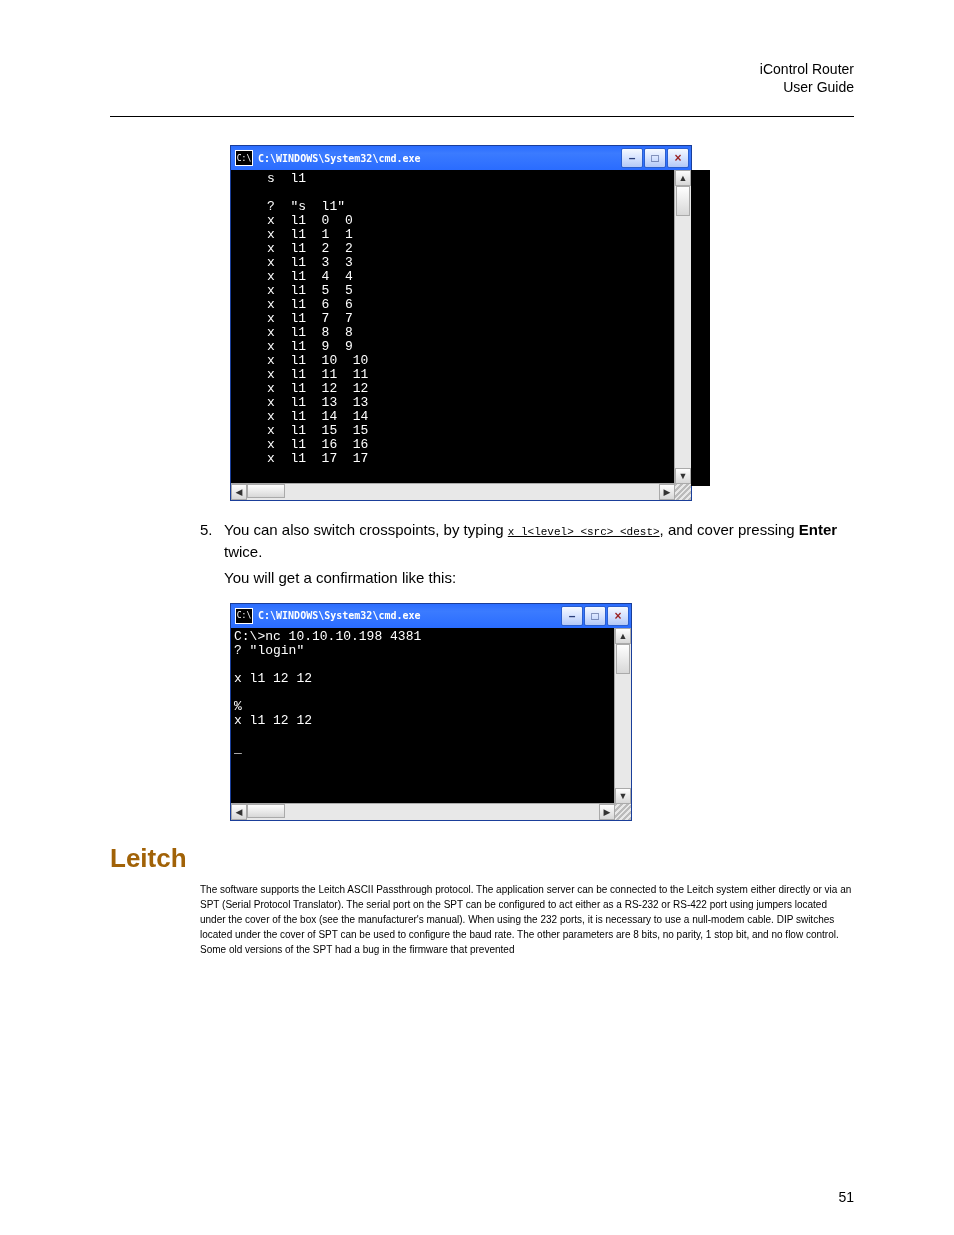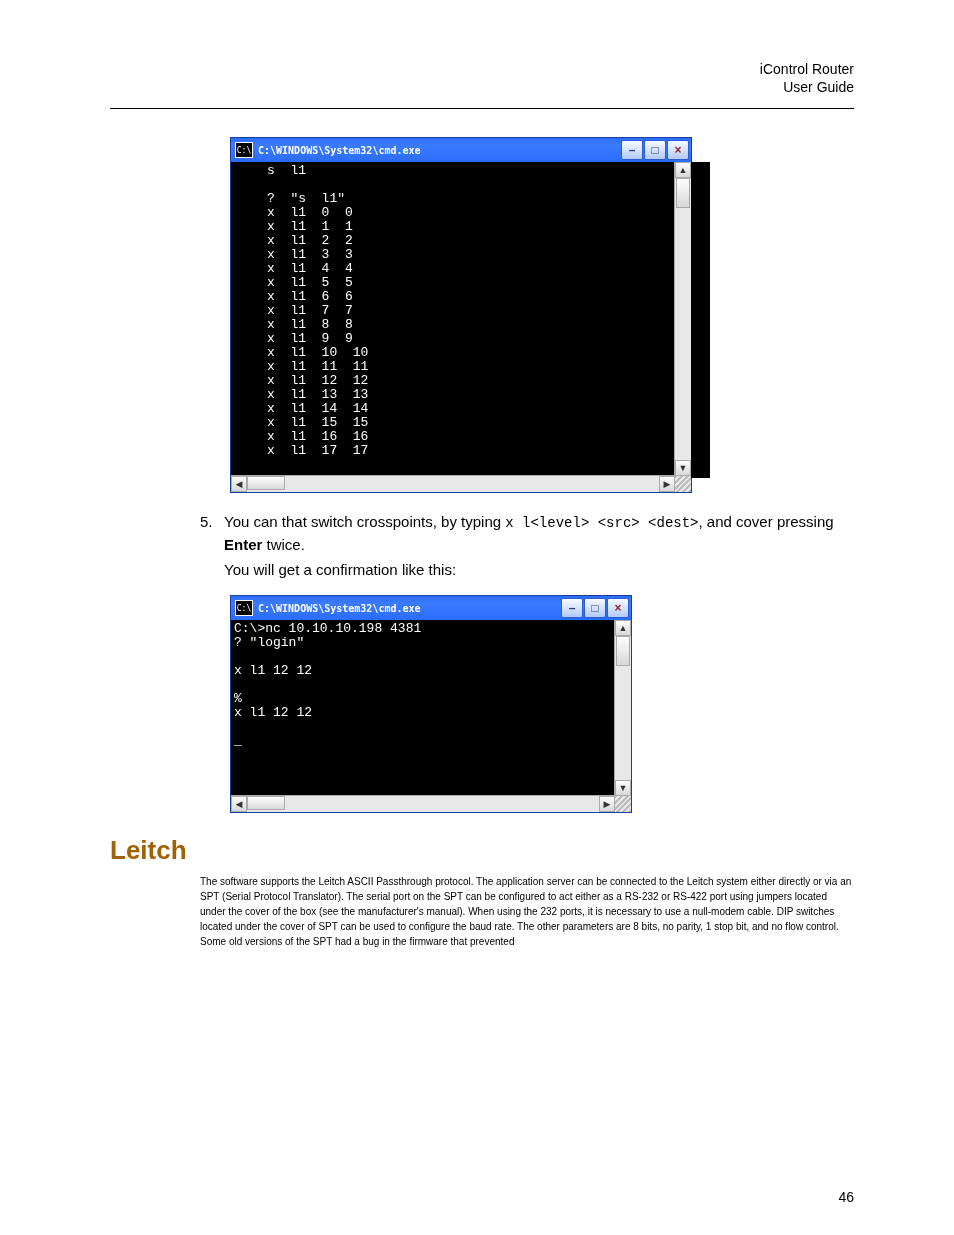--- a/index.html
+++ b/index.html
@@ -14,21 +14,21 @@
     width: 954px;
     min-height: 1235px;
     padding: 60px 100px 40px 110px;
     box-sizing: border-box;
     position: relative;
   }
   .header {
     text-align: right;
     font-size: 14px;
     line-height: 1.3;
-    margin-bottom: 12px;
+    margin-bottom: 20px;
   }
   .header .title {
     font-family: "Myriad Pro", "Segoe UI", Arial, sans-serif;
   }
   .header .subtitle {
     font-family: "Myriad Pro", "Segoe UI", Arial, sans-serif;
   }
   .hr {
     border: none;
     border-top: 1px solid #000;
@@ -151,21 +151,22 @@
     margin-left: 90px;
     margin-bottom: 4px;
     font-size: 15px;
     line-height: 1.45;
   }
   .step .num {
     width: 24px; flex-shrink:0;
   }
   .step .txt code {
     font-family: "Courier New", monospace;
-    font-size: 14px;
+    font-size: 11px;
+    text-decoration: underline;
   }
   .step .txt .enter { font-weight: bold; }
   .para {
     margin-left: 114px;
     font-size: 15px;
     line-height: 1.45;
     margin-bottom: 14px;
   }
   .section-h {
     font-family: "Myriad Pro","Segoe UI", Arial, sans-serif;
@@ -243,21 +244,21 @@
           <div class="sb-btn">▶</div>
         </div>
         <div class="grip"></div>
       </div>
     </div>
   </div>
 
   <div class="step">
     <div class="num">5.</div>
     <div class="txt">
-      <span>You can that switch crosspoints, by typing </span><code>x l&lt;level&gt; &lt;src&gt; &lt;dest&gt;</code><span>, and cover pressing </span><span class="enter">Enter</span><span> twice.</span>
+      <span>You can also switch crosspoints, by typing </span><code>x l&lt;level&gt; &lt;src&gt; &lt;dest&gt;</code><span>, and cover pressing </span><span class="enter">Enter</span><span> twice.</span>
     </div>
   </div>
   <div class="para">You will get a confirmation like this:</div>
 
   <div class="figure-block">
     <div class="cmd-window cmd2">
       <div class="cmd-titlebar">
         <div class="cmd-sysicon">C:\</div>
         <div class="cmd-title">C:\WINDOWS\System32\cmd.exe</div>
         <div class="cmd-btns">
@@ -290,14 +291,14 @@
           <div class="sb-btn">▶</div>
         </div>
         <div class="grip"></div>
       </div>
     </div>
   </div>
 
   <div class="section-h">Leitch</div>
   <div class="section-body">The software supports the Leitch ASCII Passthrough protocol. The application server can be connected to the Leitch system either directly or via an SPT (Serial Protocol Translator). The serial port on the SPT can be configured to act either as a RS-232 or RS-422 port using jumpers located under the cover of the box (see the manufacturer's manual). When using the 232 ports, it is necessary to use a null-modem cable. DIP switches located under the cover of SPT can be used to configure the baud rate.  The other parameters are 8 bits, no parity, 1 stop bit, and no flow control. Some old versions of the SPT had a bug in the firmware that prevented</div>
 
-  <div class="pagenum">46</div>
+  <div class="pagenum">51</div>
 </div>
 
 </body></html>

